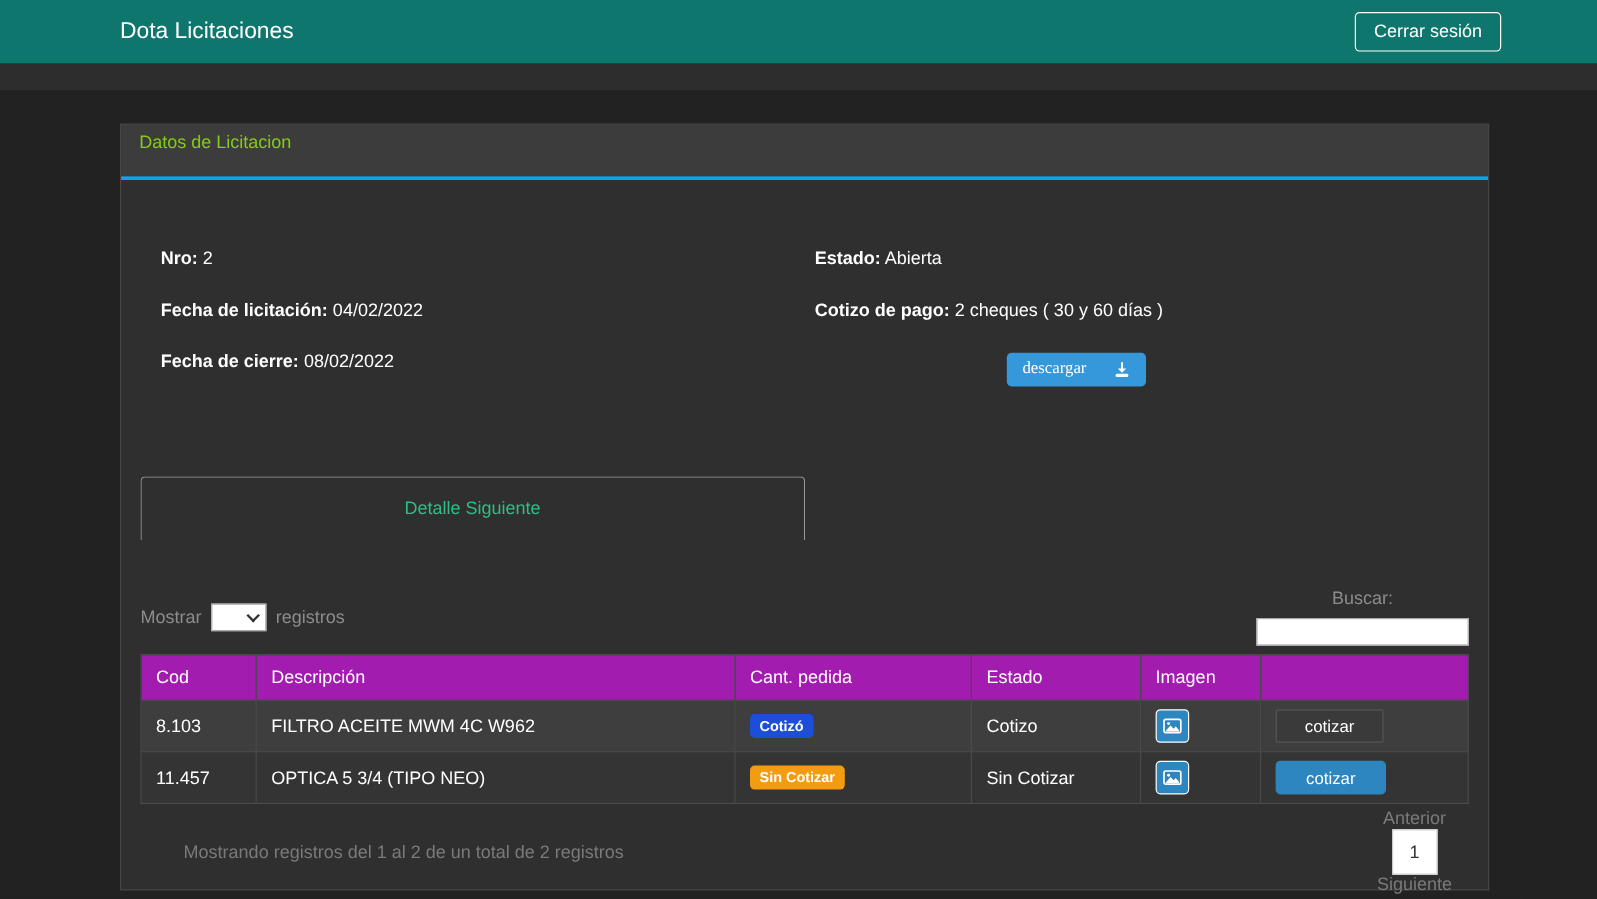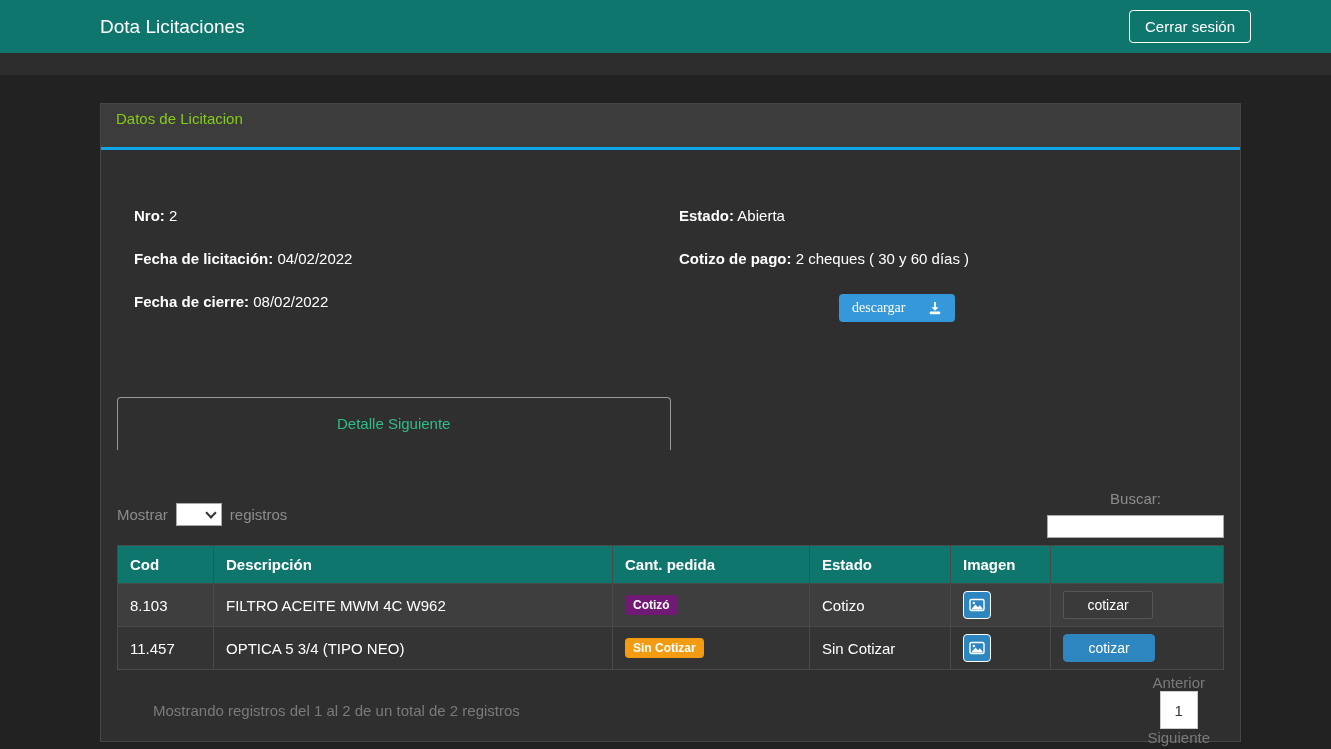--- a/index.html
+++ b/index.html
@@ -77,21 +77,21 @@
   }
   .buscar { display:flex; align-items:center; gap:8px;flex-direction:column; }
   .buscar input {
     width:177px; height:23px; border:1px solid #aaa; background:#fff;
     font-family:inherit; font-size:14px; padding:0 5px;
   }
 
   
   table.grid { width:100%; border-collapse:collapse; margin-top:7px; font-size:15px; }
   .grid th, .grid td { border:1px solid #4a4a4a; text-align:left; }
-  .grid th { background:#0f766e; font-weight:bold; padding:10px 12px; }
+  .grid th { background:#a21caf; font-weight:normal; padding:10px 12px; }
   .grid td { padding:7px 12px; height:41px; }
   .grid tr.odd  td { background:#3e3e3e; }
   .grid tr.even td { background:#343434; }
   .col-cod { width:96px; } .col-desc { width:399px; } .col-cant { width:197px; }
   .col-est { width:141px; } .col-img { width:100px; }
 
   .badge {
     display:inline-block; padding:4px 8px; border-radius:4px;
     font-size:12px; font-weight:bold; color:#fff; line-height:12px;
   }
@@ -207,21 +207,21 @@
           <th class="col-est">Estado</th>
           <th class="col-img">Imagen</th>
           <th></th>
         </tr>
       </thead>
       <tbody>
         <tr class="odd">
           <td>8.103</td>
           <td>FILTRO ACEITE MWM 4C W962</td>
           <td>
-            <span class="badge" style="background-color: #701a75; text-align: center;">Cotizó</span>
+            <span class="badge" style="background-color: #1d4ed8; text-align: center;">Cotizó</span>
           </td>
           <td>Cotizo</td>
           <td class="cell-img">
             <button class="img-btn">
               <svg width="16" height="16" viewBox="0 0 16 16">
                 <rect x="1" y="2.5" width="14" height="11" rx="1.5" fill="none" stroke="#fff" stroke-width="1.4"></rect>
                 <circle cx="4.8" cy="6" r="1.2" fill="#fff"></circle>
                 <path d="M2.5 12 L6.5 7.5 L9 10.2 L10.8 8.3 L13.5 11.5 V12.5 H2.5 Z" fill="#fff"></path>
               </svg>
             </button>

